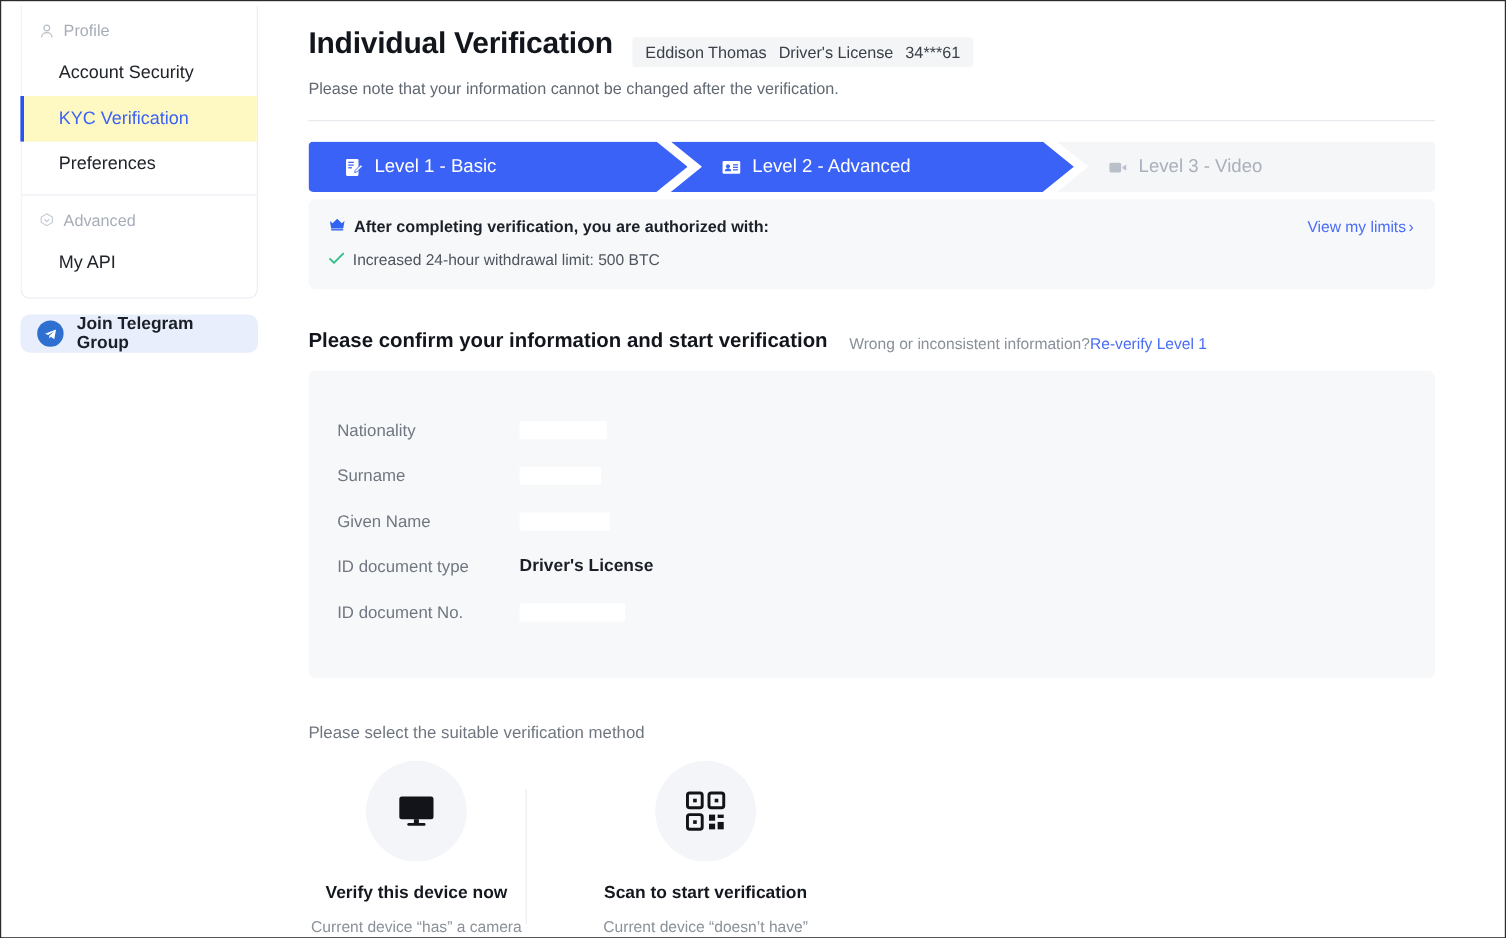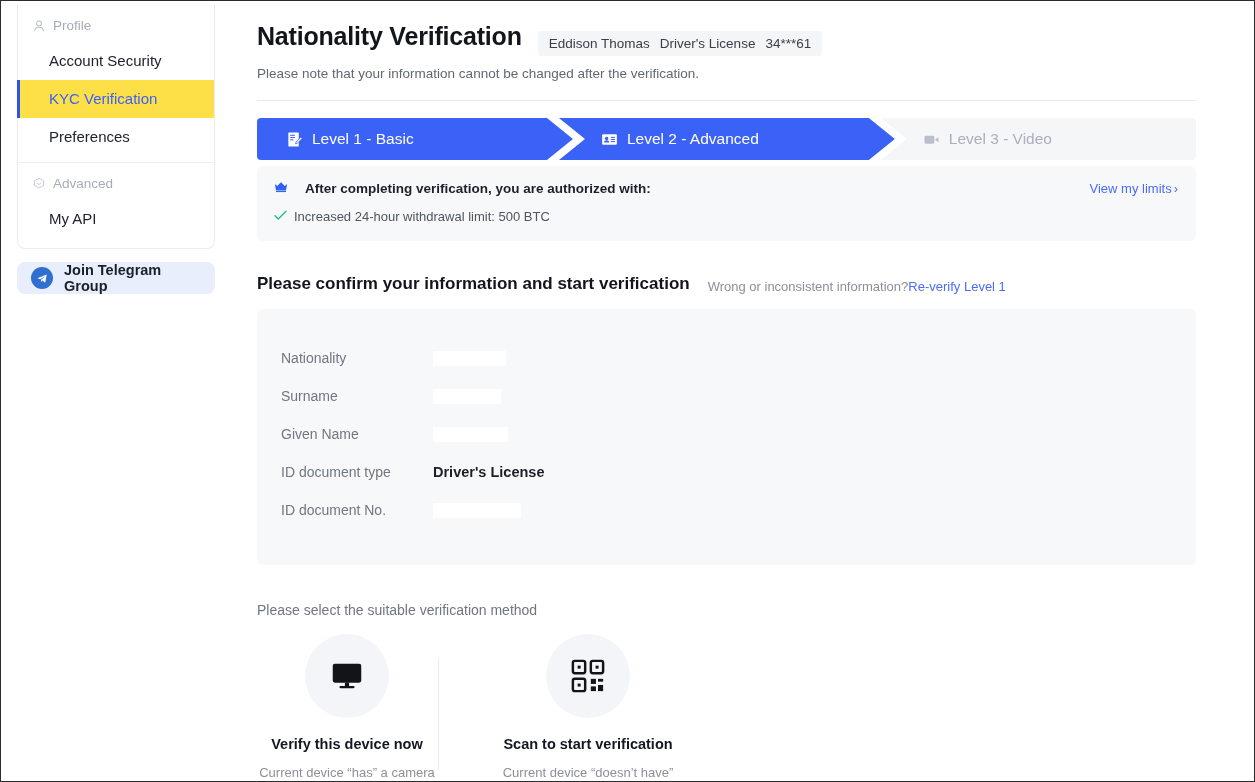--- a/index.html
+++ b/index.html
@@ -56,21 +56,21 @@
   .side-item {
     position: relative;
     display: block;
     padding: 10px 0 10px 31px;
     font-size: 15px;
     color: #20242b;
     line-height: 18px;
     cursor: pointer;
   }
   .side-item.active {
-    background: #fde047;
+    background: #fef9c3;
     color: #3b62f6;
   }
   .side-item.active::before {
     content: "";
     position: absolute;
     left: -1px;
     top: 0;
     bottom: 0;
     width: 3px;
     background: #2a54f0;
@@ -193,21 +193,21 @@
     background: #f7f8fa;
     border-radius: 6px;
     padding: 15px 20px 17px 17px;
     position: relative;
     width: 939px;
     box-sizing: border-box;
   }
   .ben-head {
     display: flex;
     align-items: flex-start;
-    gap: 17px;
+    gap: 7px;
     font-size: 13.5px;
     font-weight: bold;
     color: #1c2029;
   }
   .ben-item {
     display: flex;
     align-items: center;
     gap: 7px;
     margin-top: 13px;
     font-size: 13px;
@@ -377,21 +377,21 @@
           <path d="M1.8 7.6l11.4-4.4-1.9 10-3.3-2.6-1.8 1.7.1-2.7 5-4.6-6.2 3.8z" fill="#ffffff"></path>
         </svg>
       </span>
       <span class="tg-label">Join Telegram Group</span>
     </div>
   </div>
 
   <div class="main">
 
     <div class="title-row">
-      <div class="page-title">Nationality Verification</div>
+      <div class="page-title">Individual Verification</div>
       <div class="id-badge">
         <span>Eddison Thomas</span>
         <span>Driver's License</span>
         <span>34***61</span>
       </div>
     </div>
 
     <div class="subtitle">Please note that your information cannot be changed after the verification.</div>
 
     <div class="rule"></div>

